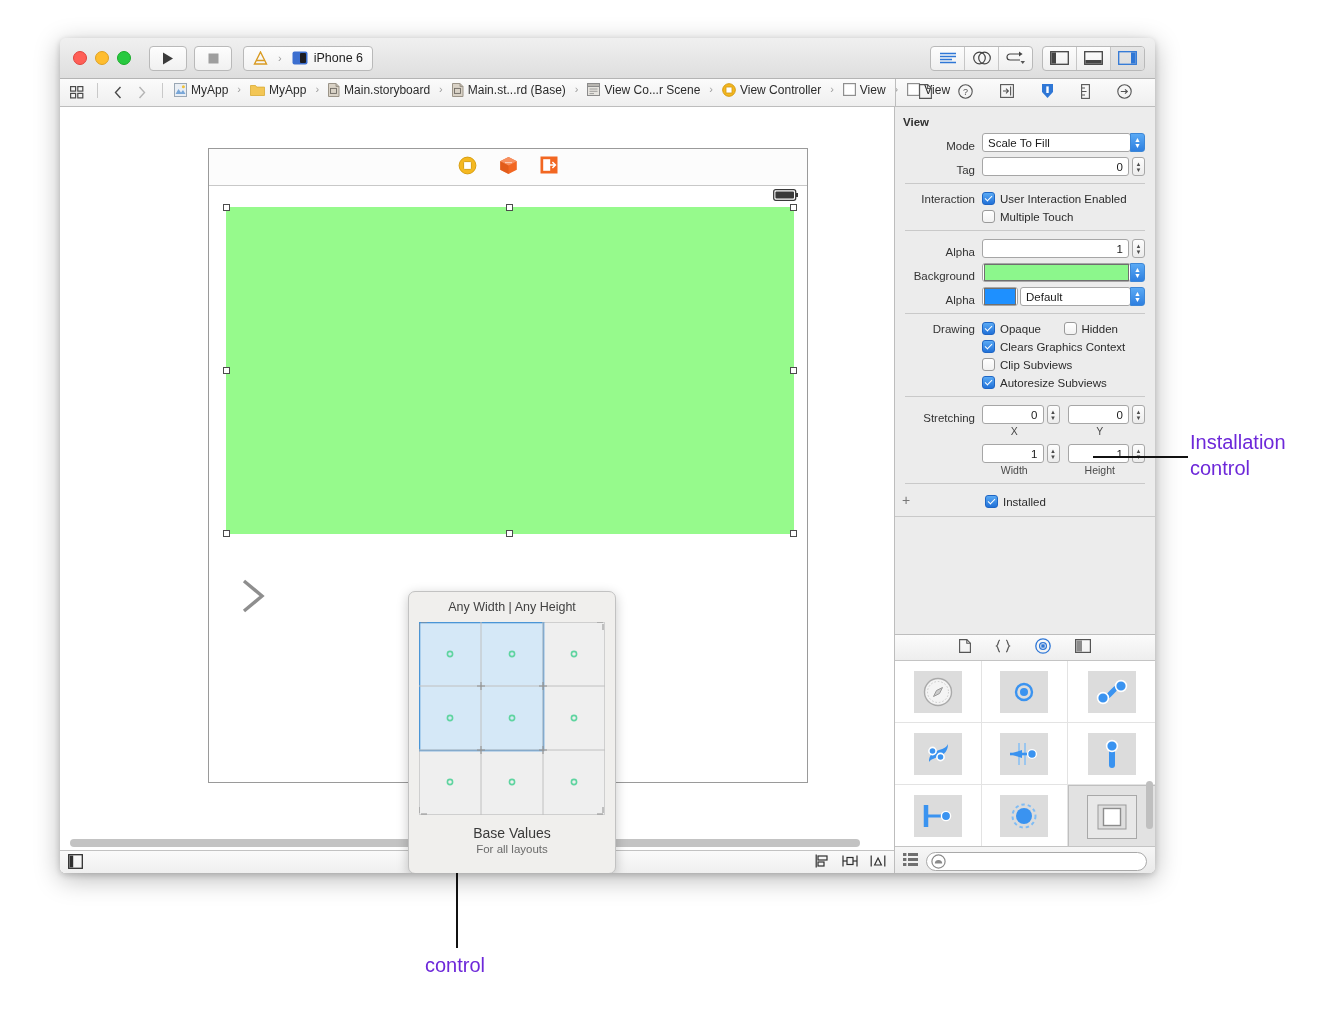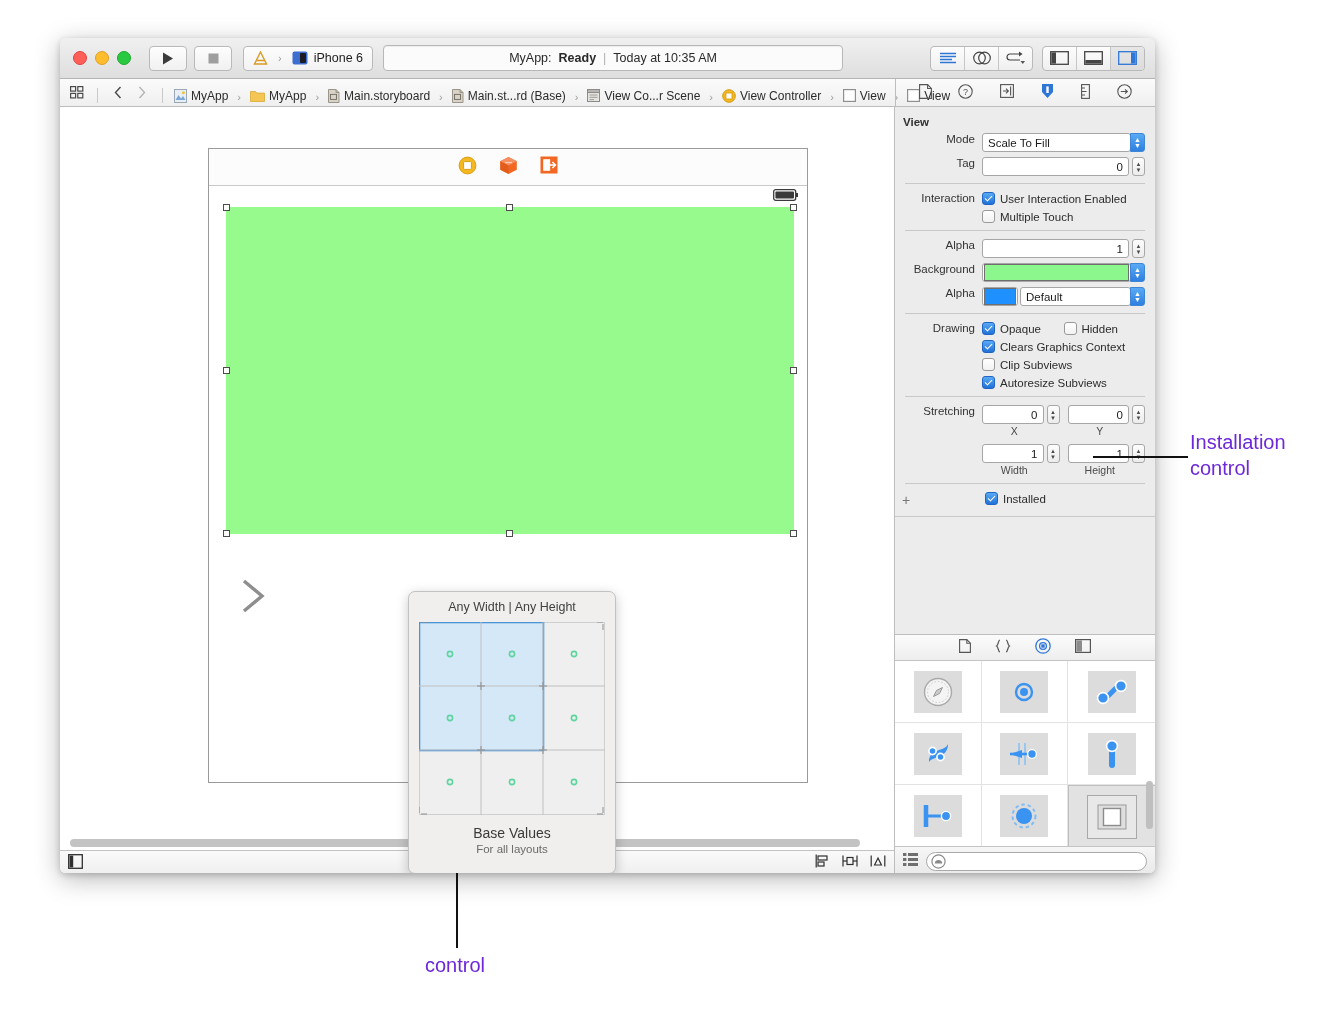--- a/index.html
+++ b/index.html
@@ -51,21 +51,21 @@
   .seg > div{width:33px;height:23px;display:flex;align-items:center;justify-content:center;
        border-right:1px solid #c6c6c6;}
   .seg > div:last-child{border-right:none;}
   .seg > div.on{background:linear-gradient(#e6e6e6,#dcdcdc);}
   
   .jumpbar{
     height:27px;background:linear-gradient(#fbfbfb,#efefef);
     border-bottom:1px solid #bdbdbd;display:flex;align-items:center;
     font-size:12px;color:#2b2b2b;position:relative;
   }
-  .jb-left{display:flex;align-items:flex-end;gap:4px;padding-left:7px;}
+  .jb-left{display:flex;align-items:flex-start;gap:4px;padding-left:7px;}
   .jb-ic{width:20px;height:20px;display:flex;align-items:center;justify-content:center;}
   .jb-div{width:1px;height:15px;background:#c9c9c9;margin:0 6px;}
   .crumb{display:flex;align-items:center;gap:4px;padding:0 1px;white-space:nowrap;}
   .chev{color:#9c9c9c;font-size:11px;margin:0 4px;}
   .jb-insp{
     position:absolute;right:0;top:0;height:27px;width:260px;
     border-left:1px solid #bdbdbd;display:flex;align-items:center;
     justify-content:space-around;padding:0 10px;box-sizing:border-box;
   }
   
@@ -101,21 +101,21 @@
     position:absolute;left:0;bottom:0;width:100%;height:25px;
     background:linear-gradient(#fafafa,#eeeeee);border-top:1px solid #c2c2c2;
     display:flex;align-items:center;box-sizing:border-box;padding:0 8px;
   }
   .cs-center{position:absolute;left:0;right:0;text-align:center;font-size:12.5px;color:#202020;}
   .cs-center .pfx{font-size:9.5px;color:#7b7b7b;}
   .cs-right{margin-left:auto;display:flex;gap:12px;align-items:center;}
   
   .insp-scroll{padding:6px 0 0 0;}
   .insp-title{font-size:11.5px;font-weight:bold;color:#303030;padding:3px 0 5px 8px;}
-  .row{display:flex;align-items:flex-start;margin:0 0 5px 0;padding-right:10px;}
+  .row{display:flex;align-items:flex-end;margin:0 0 5px 0;padding-right:10px;}
   .lbl{width:80px;text-align:right;font-size:11.5px;color:#333;padding-right:7px;flex:0 0 auto;}
   .ctl{flex:1;display:flex;align-items:center;}
   .field{
     height:19px;background:#fff;border:1px solid #a6a6a6;border-radius:3px;
     font-size:11.5px;color:#1a1a1a;display:flex;align-items:center;
     padding:0 5px;box-sizing:border-box;flex:1;
   }
   .field.num{justify-content:flex-end;}
   .popbtn{
     width:15px;height:19px;margin-left:-1px;border:1px solid #3d87d6;border-radius:0 3px 3px 0;
@@ -204,26 +204,20 @@
         <path d="M3.2 9.5 H11.8" stroke="#d99b22" stroke-width="1.4"></path>
       </svg>
       <span class="chev">›</span>
       <svg width="16" height="14" viewBox="0 0 16 14">
         <rect x="0.5" y="0.5" width="15" height="13" rx="2" fill="#3c6fd0"></rect>
         <rect x="8" y="2" width="6" height="10" rx="1" fill="#1c1c22"></rect>
       </svg>
       <span>iPhone 6</span>
     </div>
 
-    <div class="status-field">
-      <span>MyApp:</span>
-      <b>Ready</b>
-      <span class="sep-pipe">|</span>
-      <span>Today at 10:35 AM</span>
-    </div>
 
     <div class="tb-right">
       <div class="seg">
         <div>
           <svg width="18" height="13" viewBox="0 0 18 13">
             <g stroke="#2f77d6" stroke-width="1.5">
               <path d="M1 1.5H17"></path>
                 <path d="M1 4.5H17"></path>
                 <path d="M1 7.5H13"></path>
                 <path d="M1 10.5H17"></path>

